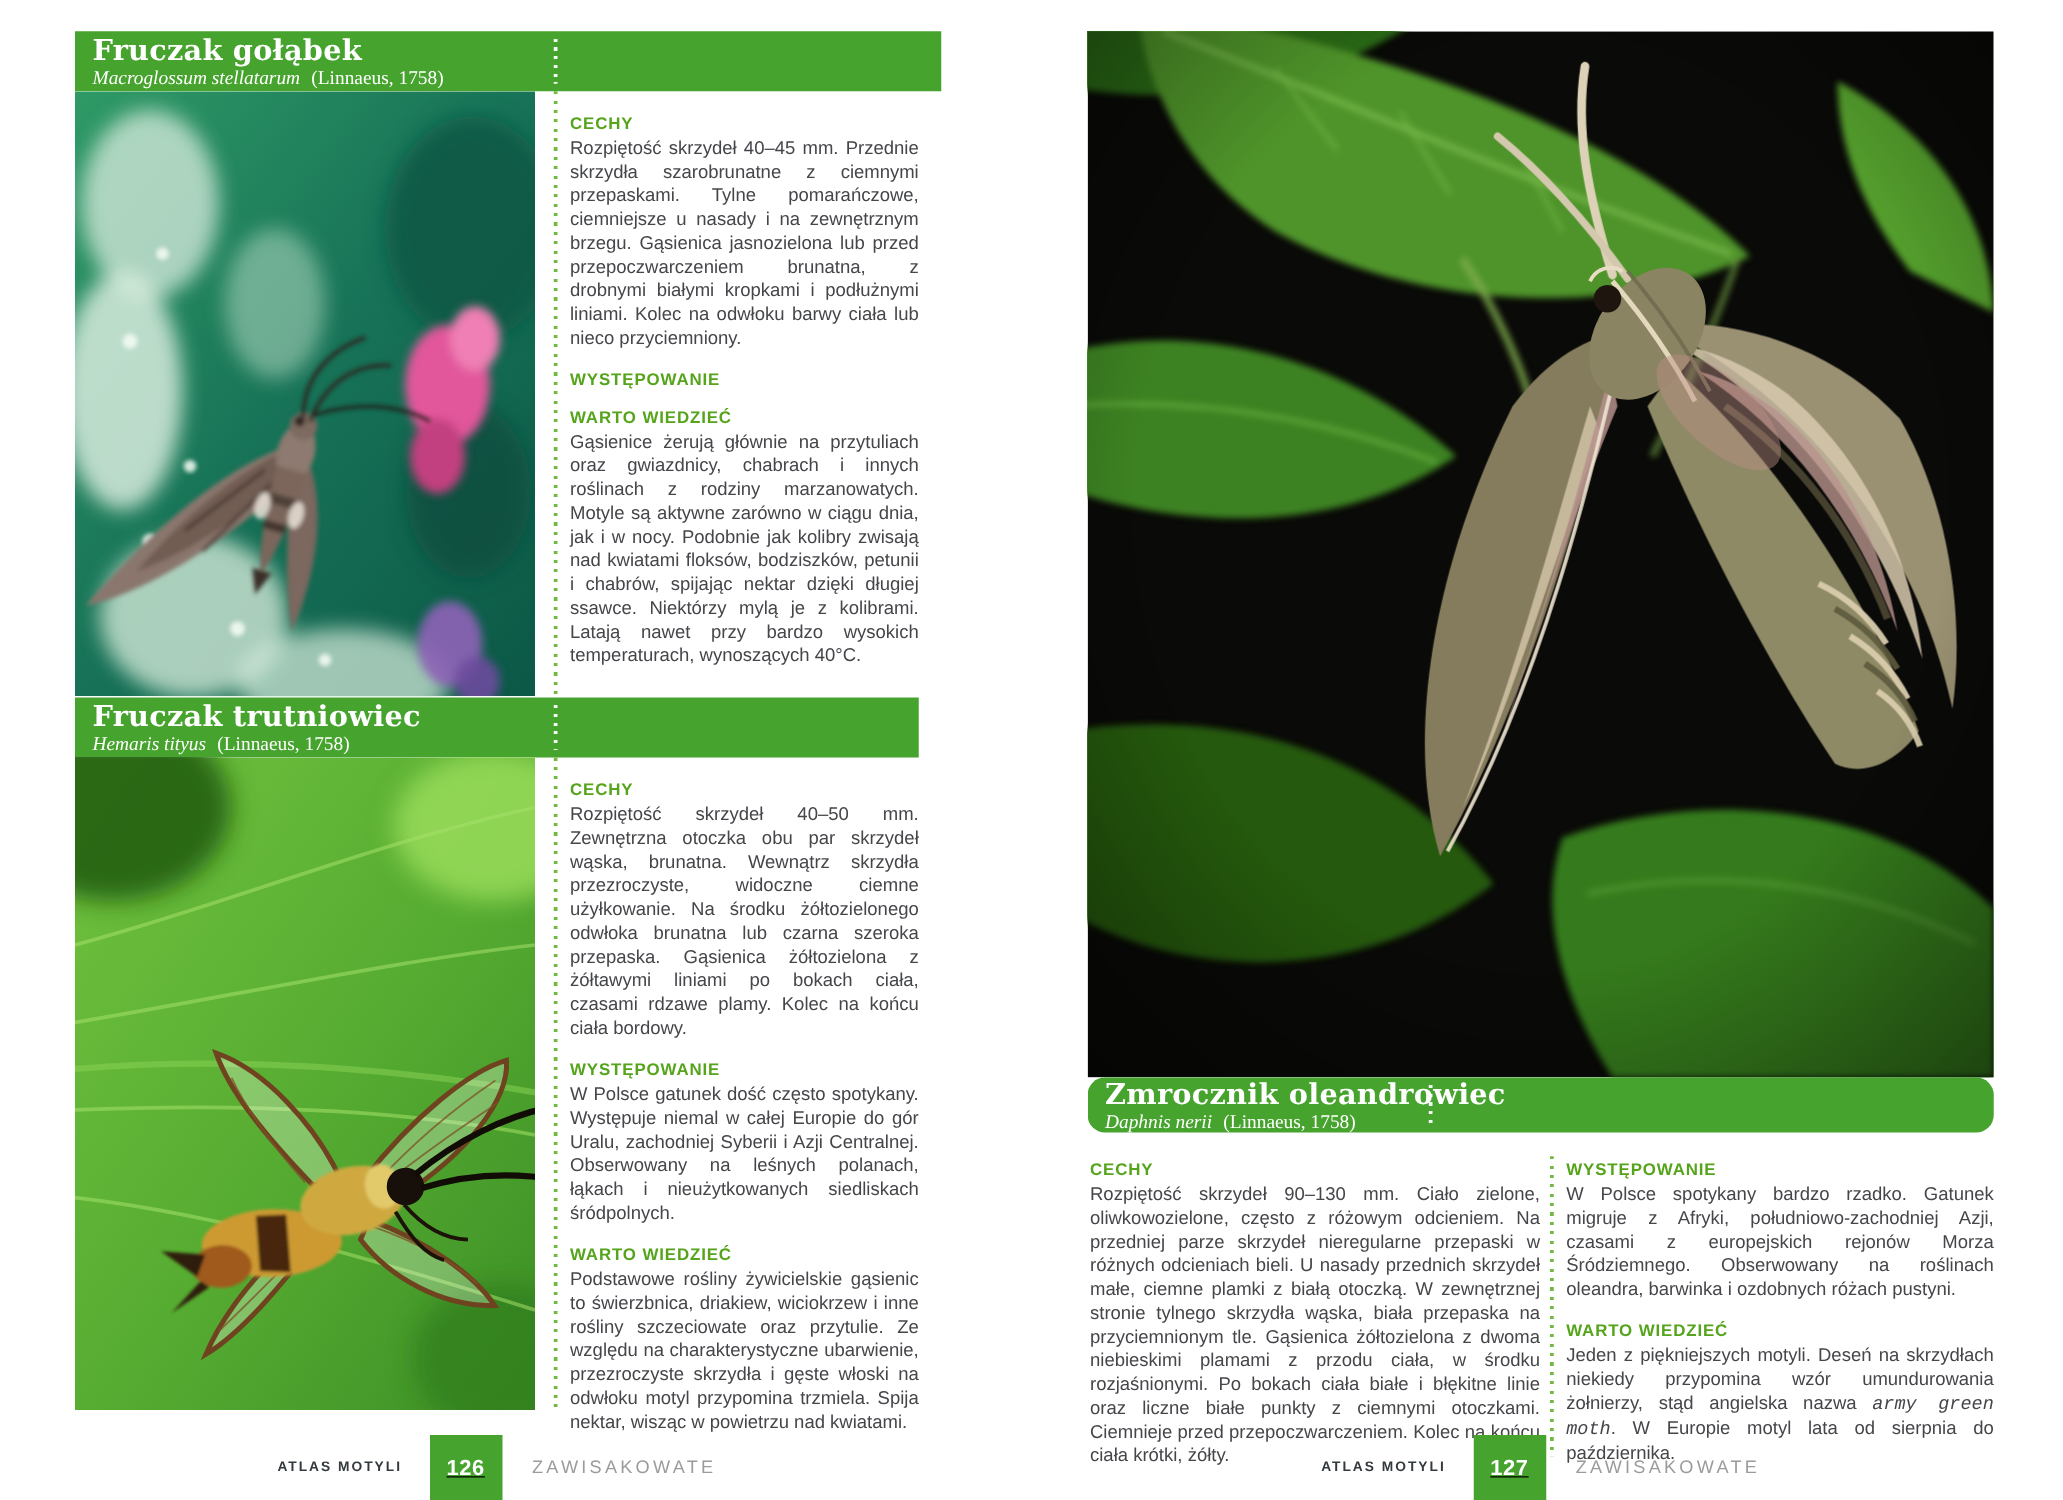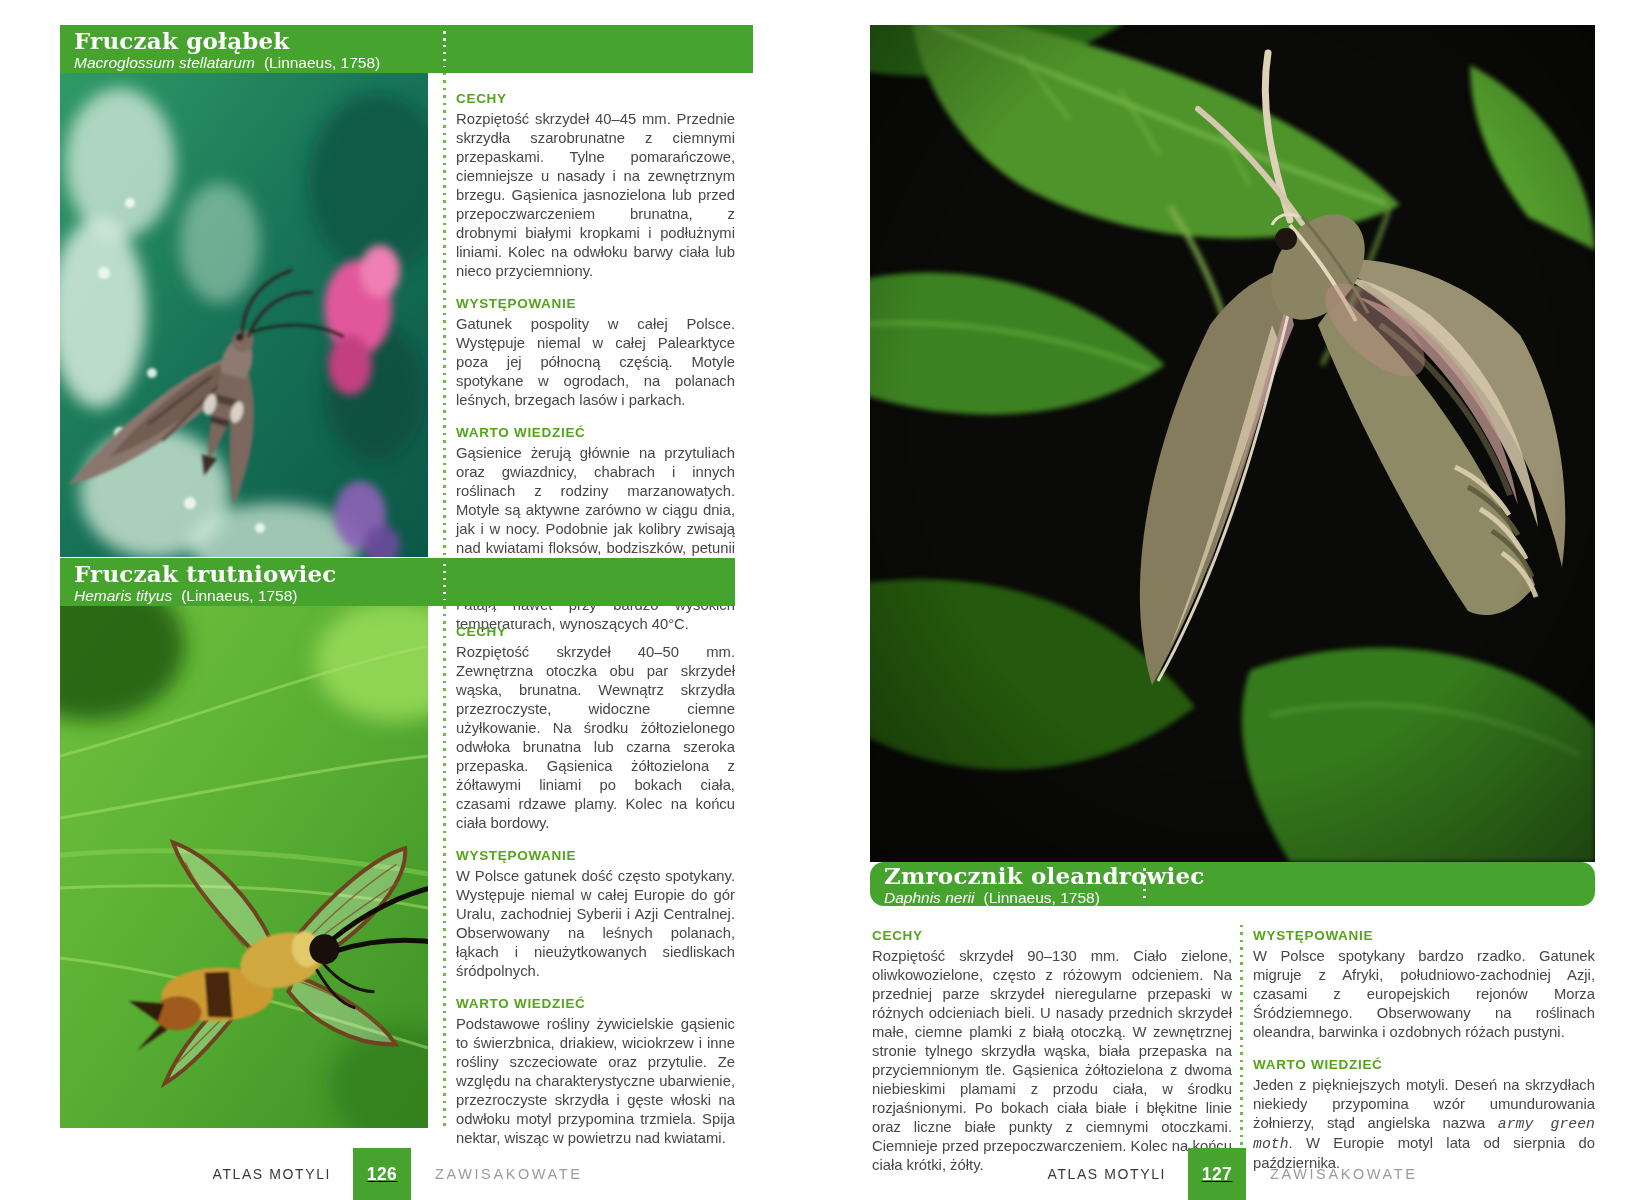--- a/index.html
+++ b/index.html
@@ -10,21 +10,21 @@
     --footer-gray:#9b9b9b;
     --dots-green:#72b944;
   }
   html,body{margin:0;padding:0;background:#ffffff;}
   .spread{position:relative;width:1650px;height:1200px;background:#fff;overflow:hidden;
           font-family:"Liberation Sans",sans-serif;}
   
   .bar{position:absolute;background:var(--bar-green);color:#fff;}
   .bar-title{position:absolute;left:14px;top:3px;}
   .bar-title h2{margin:0;font-family:"DejaVu Serif",serif;font-weight:bold;font-size:23px;line-height:26px;letter-spacing:.2px;}
-  .bar-species{margin:0;font-family:Liberation Sans, sans-serif;font-size:15.5px;line-height:18px;}
+  .bar-species{margin:0;font-family:Liberation Serif, serif;font-size:15.5px;line-height:18px;}
   .sp-name{font-style:italic;}
   .sp-auth{margin-left:9px;font-style:normal;}
   .bar-divider{position:absolute;top:6px;bottom:6px;width:3px;
     background-image:repeating-linear-gradient(to bottom,rgba(255,255,255,.95) 0 2.5px,transparent 2.5px 7px);}
   .bar-family{position:absolute;top:3px;font-family:"DejaVu Serif",serif;margin-top:44px;}
   .bar-family .fam-label{margin:0;font-weight:bold;font-size:16.5px;line-height:21px;}
   .bar-family .fam-line{margin:0;font-size:17.5px;line-height:21px;}
   .fam-latin{font-style:italic;}
   
   .vdots{position:absolute;width:3px;
@@ -32,21 +32,21 @@
   .textcol{position:absolute;box-sizing:border-box;padding-top:18px;}
   .sec-head{margin:15px 0 4px 0;font-size:13.5px;font-weight:bold;letter-spacing:.7px;color:var(--section-green);}
   .sec-head:first-child{margin-top:0;}
   .sec-body{margin:0;font-size:14.8px;line-height:19px;color:var(--body-text);text-align:justify;}
   .sec-body i{font-style:italic;font-family:Liberation Mono, monospace;}
   
   .photo{position:absolute;overflow:hidden;}
   .photo svg{display:block;width:100%;height:100%;}
   
   .footer{position:absolute;height:52px;display:flex;align-items:center;justify-content:center;}
-  .footer .book{font-size:14px;font-weight:normal;letter-spacing:1.6px;color:var(--footer-dark);margin-right:22px;}
+  .footer .book{font-size:11px;font-weight:bold;letter-spacing:1.6px;color:var(--footer-dark);margin-right:22px;}
   .pagebox{width:58px;height:52px;background:var(--bar-green);display:flex;align-items:center;justify-content:center;text-decoration:underline;}
   .pagebox span{color:#fff;font-weight:bold;font-size:17.5px;letter-spacing:.5px;}
   .footer .chapter{font-size:14.5px;letter-spacing:2.6px;color:var(--footer-gray);margin-left:24px;}
 </style>
 </head>
 <body>
 
 <div class="spread">
 
   <div class="bar" style="left:60px;top:25px;width:693px;height:48px;">
@@ -128,21 +128,20 @@
         <path d="M4,-38 C 34,-58 66,-66 96,-60" stroke="#241e18" stroke-width="2.4" fill="none"></path>
       </g>
     </svg>
   </div>
 
   <div class="vdots" style="left:443px;top:73px;height:484px;"></div>
   <div class="textcol" style="left:456px;top:73px;width:279px;height:484px;">
     <p class="sec-head">CECHY</p>
     <p class="sec-body">Rozpiętość skrzydeł 40–45 mm. Przednie skrzydła szarobrunatne z ciemnymi przepaskami. Tylne pomarańczowe, ciemniejsze u nasady i na zewnętrznym brzegu. Gąsienica jasnozielona lub przed przepoczwarczeniem brunatna, z drobnymi białymi kropkami i podłużnymi liniami. Kolec na odwłoku barwy ciała lub nieco przyciemniony.</p>
     <p class="sec-head">WYSTĘPOWANIE</p>
-    <p class="sec-body">Gatunek pospolity w całej Polsce. Występuje niemal w całej Palearktyce poza jej północną częścią. Motyle spotykane w ogrodach, na polanach leśnych, brzegach lasów i parkach.</p>
     <p class="sec-head">WARTO WIEDZIEĆ</p>
     <p class="sec-body">Gąsienice żerują głównie na przytuliach oraz gwiazdnicy, chabrach i innych roślinach z rodziny marzanowatych. Motyle są aktywne zarówno w ciągu dnia, jak i w nocy. Podobnie jak kolibry zwisają nad kwiatami floksów, bodziszków, petunii i chabrów, spijając nektar dzięki długiej ssawce. Niektórzy mylą je z kolibrami. Latają nawet przy bardzo wysokich temperaturach, wynoszących 40°C.</p>
   </div>
 
   <div class="bar" style="left:60px;top:558px;width:675px;height:48px;">
     <div class="bar-title">
       <h2>Fruczak trutniowiec</h2>
       <p class="bar-species">
         <span class="sp-name">Hemaris tityus</span><span class="sp-auth">(Linnaeus, 1758)</span>
       </p>

